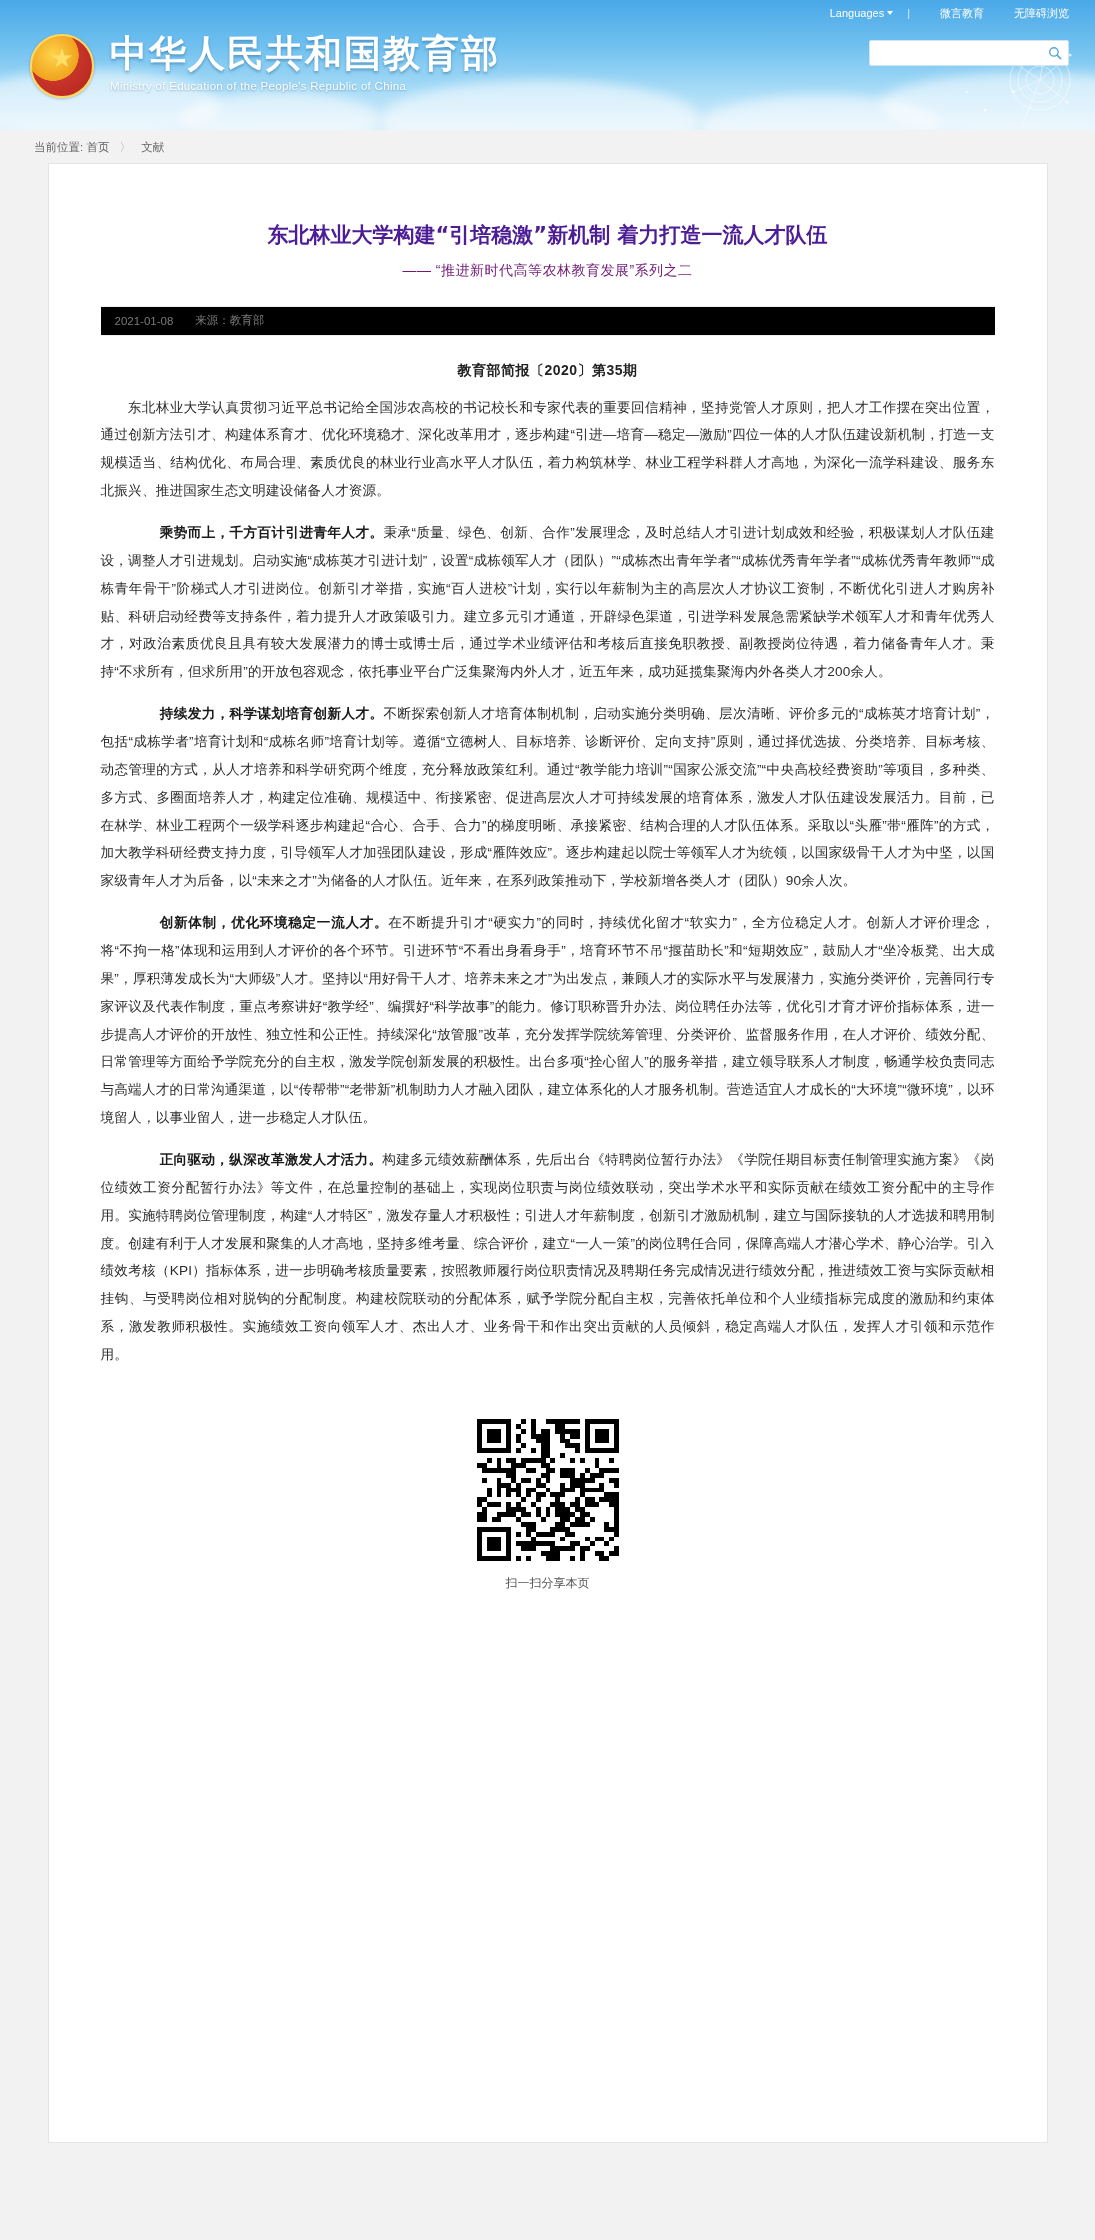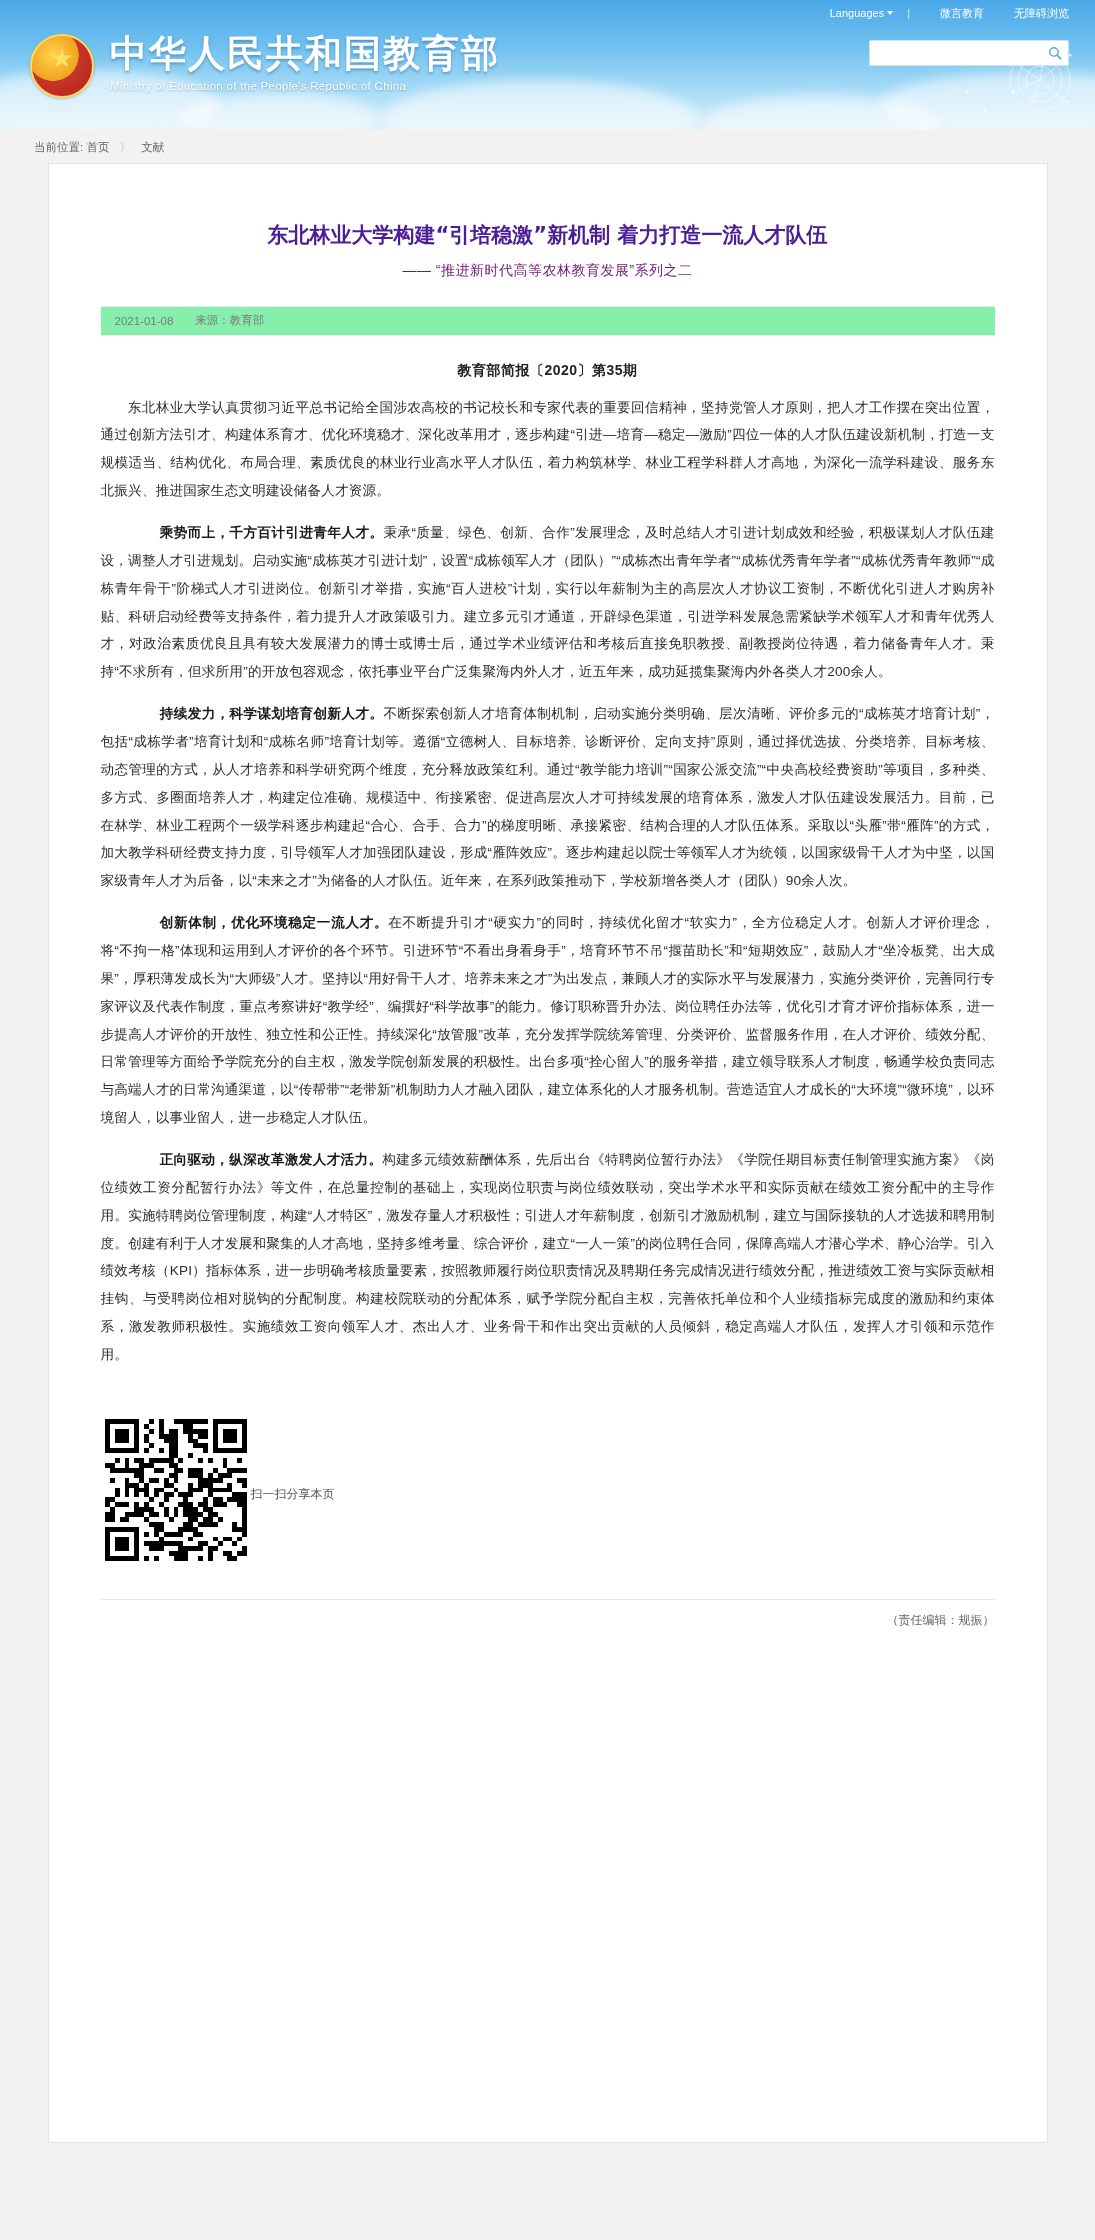--- a/index.html
+++ b/index.html
@@ -165,21 +165,21 @@
   .subtitle {
     text-align: center;
     font-size: 14px;
     color: #701a75;
     margin-top: 10px;
     letter-spacing: 0.5px;
   }
 
   .metabar {
     margin: 26px 0 0 0;
-    background: #86efac;
+    background: #000000;
     border-top: 1px solid #ededed;
     border-bottom: 1px solid #ededed;
     height: 30px;
     display: flex;
     align-items: center;
     padding-left: 14px;
     font-size: 11.5px;
     color: #7a7a7a;
     gap: 22px;
   }
@@ -201,22 +201,23 @@
     margin: 14px 0 0 0;
     text-indent: 2em;
     letter-spacing: 0.2px;
   }
   .body p b { font-weight: bold; color: #1a1a1a; padding-left: 32px; }
 
   
   .qrwrap {
     margin-top: 46px;
     display: flex;
-    flex-direction: row;
+    flex-direction: column;
     align-items: center;
+    justify-content: center;
   }
   .qr {
     width: 150px;
     height: 150px;
     background: #ffffff;
     padding: 4px;
   }
   .qrcap {
     margin-top: 10px;
     font-size: 12px;
@@ -742,14 +743,13 @@
           <rect x="16" y="28" width="1" height="1"></rect>
           <rect x="19" y="28" width="1" height="1"></rect>
           <rect x="21" y="28" width="1" height="1"></rect>
           <rect x="25" y="28" width="1" height="1"></rect>
           <rect x="26" y="28" width="1" height="1"></rect>
         </g>
     </svg>
     <div class="qrcap">扫一扫分享本页</div>
   </div>
 
-  <div class="editor">（责任编辑：规振）</div>
 </div>
 
 </body></html>

